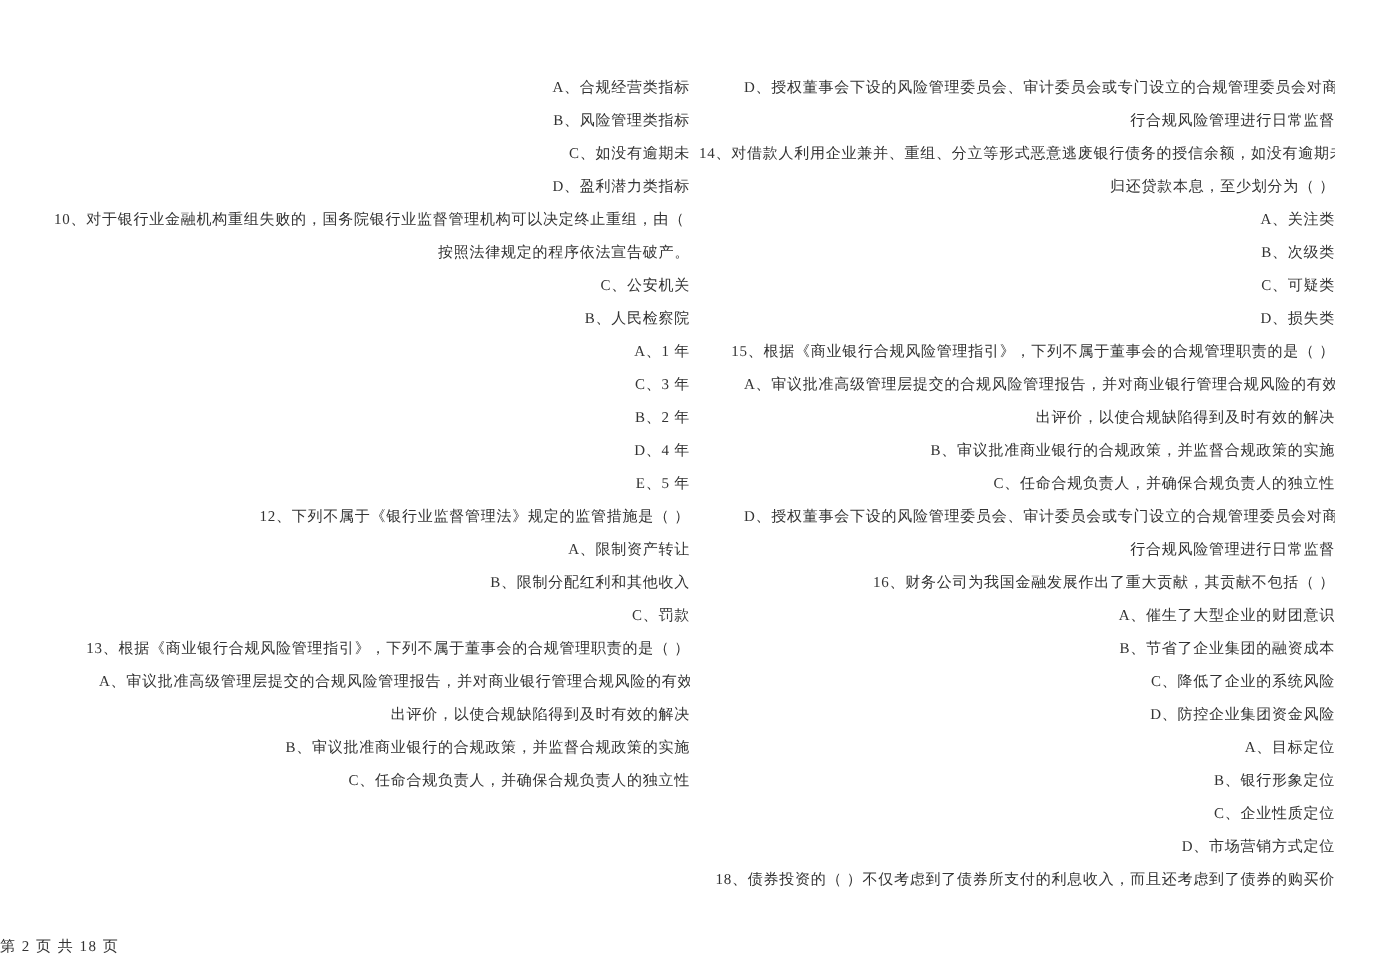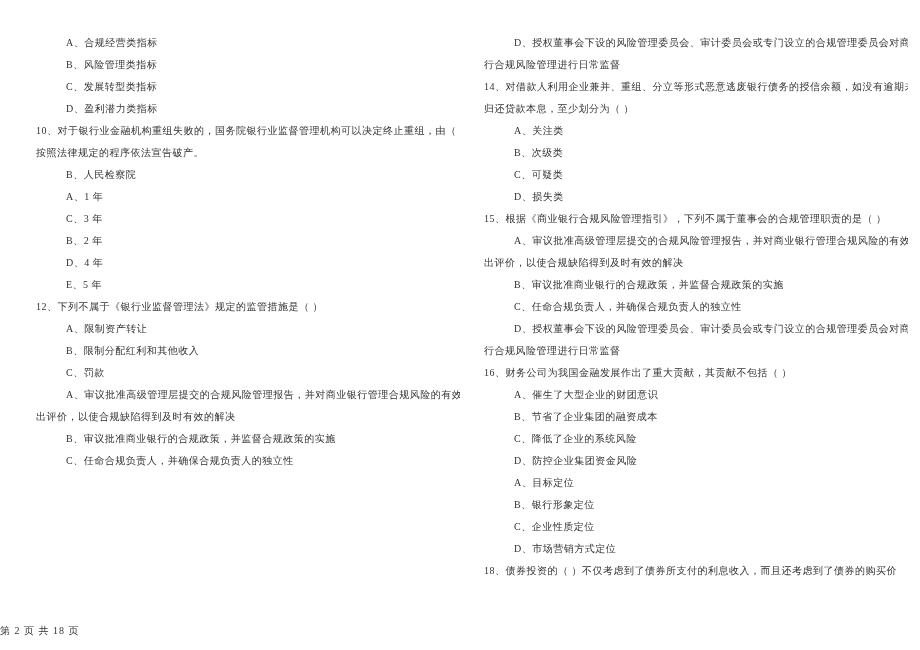--- a/index.html
+++ b/index.html
@@ -8,22 +8,23 @@
       height: 650px;
       background: #fff;
       font-family: "SimSun", serif;
       font-size: 10px;
       color: #333;
       position: relative;
       overflow: hidden;
     }
     .page {
       display: flex;
-      padding: 32px 36px 10px 36px;
-      gap: 24px;
+      padding: 48px 36px 10px 36px;
+      gap: 6px;
+      text-align: right;
     }
     .col {
       flex: 1;
       width: 50%;
     }
     .line {
       line-height: 22px;
       letter-spacing: 0.5px;
       white-space: nowrap;
       overflow: hidden;
@@ -45,34 +46,36 @@
       letter-spacing: 1px;
     }
   </style>
 </head>
 <body>
 
 <div class="page">
   <div class="col" id="left-col">
       <div class="line opt">A、合规经营类指标</div>
       <div class="line opt">B、风险管理类指标</div>
-      <div class="line opt">C、发展转型类指标</div>
+      <div class="line opt">C、如没有逾期未</div>
       <div class="line opt">D、盈利潜力类指标</div>
       <div class="line q">10、对于银行业金融机构重组失败的，国务院银行业监督管理机构可以决定终止重组，由（    ）</div>
       <div class="line cont">按照法律规定的程序依法宣告破产。</div>
+      <div class="line opt">C、公安机关</div>
       <div class="line opt">B、人民检察院</div>
       <div class="line opt">A、1 年</div>
       <div class="line opt">C、3 年</div>
       <div class="line opt">B、2 年</div>
       <div class="line opt">D、4 年</div>
       <div class="line opt">E、5 年</div>
       <div class="line q">12、下列不属于《银行业监督管理法》规定的监管措施是（    ）</div>
       <div class="line opt">A、限制资产转让</div>
       <div class="line opt">B、限制分配红利和其他收入</div>
       <div class="line opt">C、罚款</div>
+      <div class="line q">13、根据《商业银行合规风险管理指引》，下列不属于董事会的合规管理职责的是（    ）</div>
       <div class="line opt">A、审议批准高级管理层提交的合规风险管理报告，并对商业银行管理合规风险的有效性作</div>
       <div class="line cont">出评价，以使合规缺陷得到及时有效的解决</div>
       <div class="line opt">B、审议批准商业银行的合规政策，并监督合规政策的实施</div>
       <div class="line opt">C、任命合规负责人，并确保合规负责人的独立性</div>
     </div>
   <div class="col" id="right-col">
       <div class="line opt">D、授权董事会下设的风险管理委员会、审计委员会或专门设立的合规管理委员会对商业银</div>
       <div class="line cont">行合规风险管理进行日常监督</div>
       <div class="line q">14、对借款人利用企业兼并、重组、分立等形式恶意逃废银行债务的授信余额，如没有逾期未</div>
       <div class="line cont">归还贷款本息，至少划分为（    ）</div>

